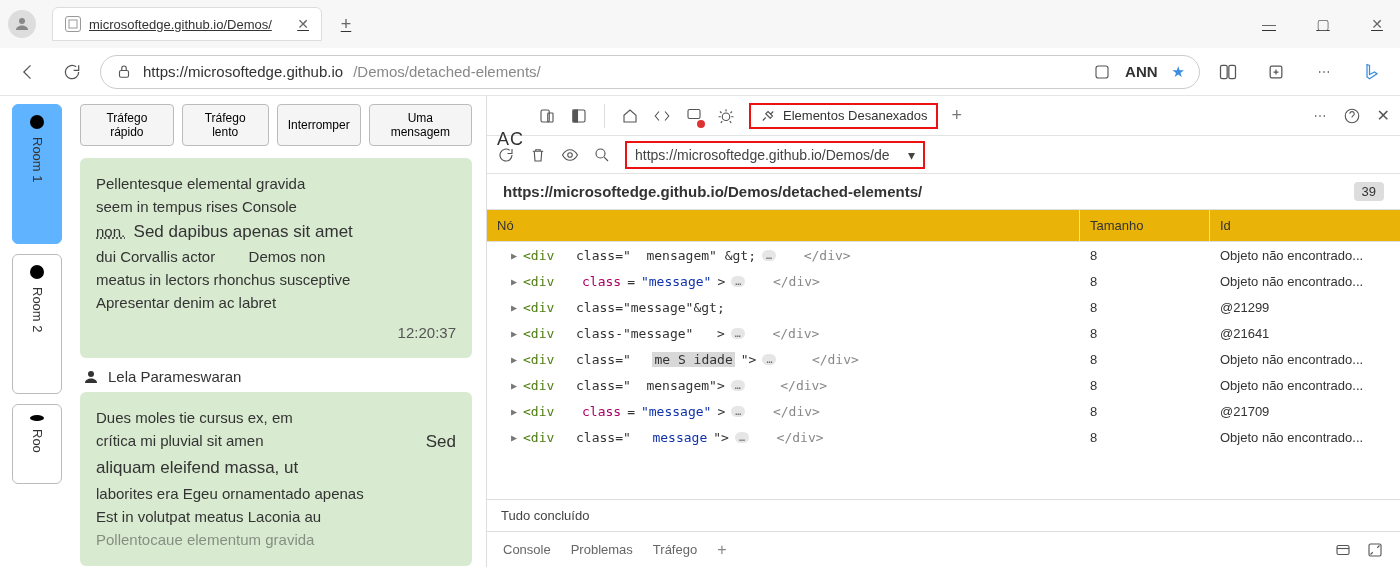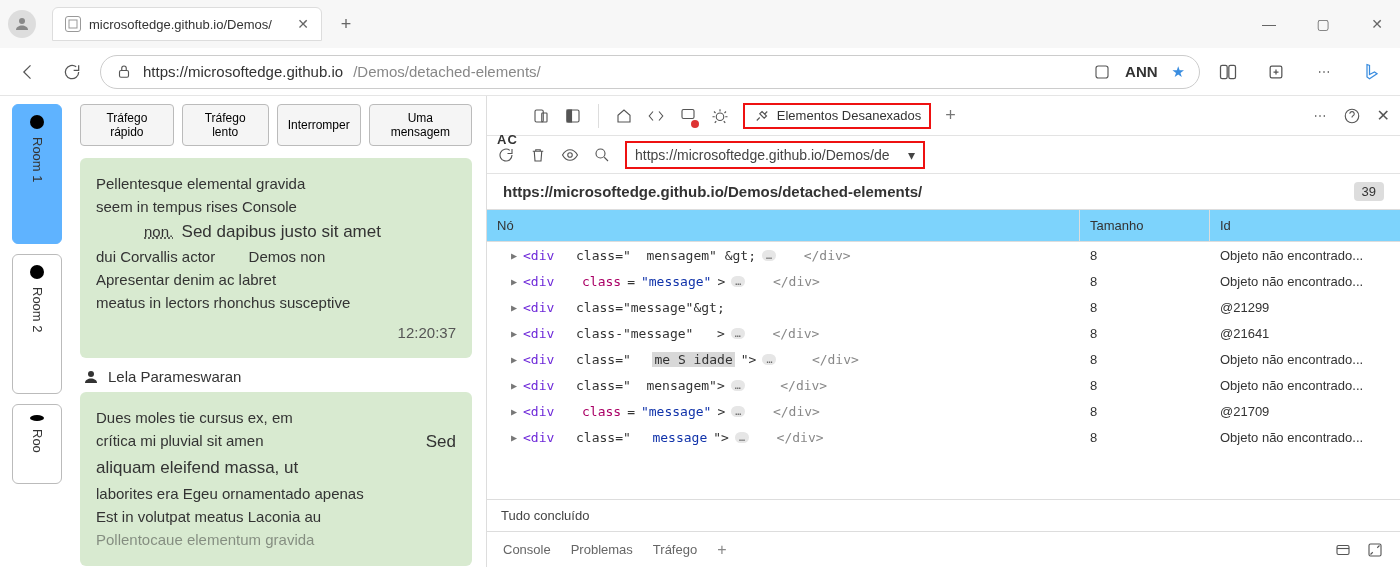--- a/index.html
+++ b/index.html
@@ -1,19 +1,19 @@
 <!DOCTYPE html>
 <html><head>
 <meta charset="utf-8">
 <style>
 * { box-sizing: border-box; margin: 0; padding: 0; }
 body { font-family: "Segoe UI", Arial, sans-serif; font-size: 13px; color: #333; background: #fff; width: 1400px; height: 567px; overflow: hidden; }
 
 
-.titlebar { height: 48px; display: flex; align-items: center; padding: 0 8px; background: #f7f7f7; }
+.titlebar { height: 48px; display: flex; align-items: center; padding: 0 8px; background: #f7f7f7; text-decoration: underline; }
 .avatar { width: 28px; height: 28px; border-radius: 50%; background: #ddd; display: flex; align-items: center; justify-content: center; margin-right: 16px; }
 .avatar svg { width: 18px; height: 18px; fill: #888; }
 .tab { display: flex; align-items: center; background: #fff; border: 1px solid #ddd; border-radius: 6px 6px 0 0; padding: 6px 12px; height: 34px; min-width: 270px; gap: 8px; }
 .tab .favicon { width: 16px; height: 16px; border: 1px solid #999; border-radius: 3px; display: flex; align-items: center; justify-content: center; }
 .tab .close-x { margin-left: auto; font-size: 14px; color: #666; }
 .newtab { width: 32px; height: 32px; display: flex; align-items: center; justify-content: center; color: #666; font-size: 18px; margin-left: 8px; }
 .winctrls { margin-left: auto; display: flex; gap: 24px; color: #666; }
 .winctrls span { width: 30px; text-align: center; font-size: 14px; }
 
 .addrbar { height: 48px; display: flex; align-items: center; padding: 0 12px; gap: 12px; background: #fff; border-bottom: 1px solid #e5e5e5; }
@@ -41,47 +41,47 @@
 .btnrow { display:flex; gap:8px; margin-bottom:12px; }
 .fbtn { border:1px solid #bbb; background:#f5f5f5; border-radius:4px; padding:6px 10px; font-size:12px; }
 .msg { background:#d8ead0; border-radius:6px; padding:14px 16px; margin-bottom:10px; font-size:15px; line-height:1.55; }
 .msg .time { text-align:right; color:#555; font-size:15px; margin-top:6px; }
 .sender { display:flex; align-items:center; gap:8px; margin:6px 0 6px 2px; font-size:15px; }
 .sender .ava { width:18px; height:18px; }
 
 
 .devtools { flex:1; display:flex; flex-direction:column; background:#fff; }
 .dt-top { height:40px; display:flex; align-items:center; gap:14px; padding:0 10px; border-bottom:1px solid #e3e3e3; position:relative; }
-.dt-top .ac { font-size:13px; font-weight:700; letter-spacing:1px;margin-top:48px; }
+.dt-top .ac { font-size:18px; font-weight:400; letter-spacing:1px;margin-top:48px; }
 .dt-top .sep { width:1px; height:24px; background:#ddd; margin:0 2px; }
 .redbox { border:2px solid #e11; padding:2px 8px; display:flex; align-items:center; gap:6px; }
 .plus-tab { color:#777; font-size:18px; }
 .dt-top .rightbtns { margin-left:auto; display:flex; gap:16px; align-items:center; color:#555; }
 
 .dt-toolbar { height:38px; display:flex; align-items:center; gap:14px; padding:0 10px; border-bottom:1px solid #e3e3e3;text-align:center; }
 .filterbox { border:2px solid #e11; height:28px; display:flex; align-items:center; padding:0 8px; min-width:300px; font-size:14px; color:#444; gap:6px; }
 .filterbox .caret { margin-left:auto; }
 
 .dt-body { flex:1; overflow:hidden; display:flex; flex-direction:column; }
 .originrow { display:flex; align-items:center; padding:8px 16px; font-size:15px; font-weight:600; }
 .originrow .badge { margin-left:auto; background:#ddd; border-radius:4px; padding:2px 8px; font-size:13px; font-weight:400; }
 
-.thead { display:flex; background:#7dd3fc; border-top:1px solid #ddd; border-bottom:1px solid #ddd; font-size:13px; }
+.thead { display:flex; background:#eab308; border-top:1px solid #ddd; border-bottom:1px solid #ddd; font-size:13px; }
 .thead > div { padding:8px 10px; border-right:1px solid #ddd; }
 .col-node { flex:1; }
 .col-size { width:130px; }
 .col-id { width:190px; border-right:none !important; }
 
 .rows { }
 .trow { display:flex; align-items:center; font-size:13px; height:26px; }
 .trow .col-node { flex:1; padding-left:24px; display:flex; align-items:center; gap:6px; font-family: Consolas, monospace; }
 .trow .col-size { width:130px; padding-left:10px; }
 .trow .col-id { width:190px; padding-left:10px; white-space:nowrap; overflow:hidden; text-overflow:ellipsis; }
 .tri { color:#777; font-size:10px; }
-.tag { color:#6d28d9; }
+.tag { color:#4d7c0f; }
 .attrn { color:#a06; }
 .attrv { color:#13a; }
 .gray { color:#888; }
 .pillmini { background:#e6e6e6; border-radius:8px; font-size:10px; padding:0 4px; color:#666; }
 .hl { background:#d8d8d8; padding:0 2px; }
 
 .statusline { border-top:1px solid #ddd; padding:8px 14px; font-size:13px; color:#444; }
 
 .drawer { border-top:1px solid #ddd; height:36px; display:flex; align-items:center; gap:20px; padding:0 16px; font-size:13px; color:#666; }
 .drawer .rightd { margin-left:auto; display:flex; gap:14px; }
@@ -183,24 +183,24 @@
     <div class="feed">
       <div class="btnrow">
         <button class="fbtn">Tráfego rápido</button>
         <button class="fbtn">Tráfego lento</button>
         <button class="fbtn">Interromper</button>
         <button class="fbtn">Uma mensagem</button>
       </div>
       <div class="msg">
         <div>Pellentesque elemental gravida</div>
         <div>seem in tempus rises Console</div>
-        <div><span style="text-decoration: underline dotted; margin-left: 48px;">non.</span> &nbsp;<span style="font-size:17px">Sed dapibus justo sit amet</span></div>
+        <div><span style="text-decoration: underline dotted;">non.</span> &nbsp;<span style="font-size:17px">Sed dapibus apenas sit amet</span></div>
         <div style="white-space:pre">dui Corvallis actor        Demos non</div>
+        <div>meatus in lectors rhonchus susceptive</div>
         <div>Apresentar denim ac labret</div>
-        <div>meatus in lectors rhonchus susceptive</div>
         <div class="time">12:20:37</div>
       </div>
       <div class="sender">
         <svg class="ava" viewBox="0 0 24 24" fill="#333">
             <circle cx="12" cy="8" r="4"></circle>
             <path d="M4 20c0-4 4-6 8-6s8 2 8 6z"></path>
           </svg>
         <span>Lela Parameswaran</span>
       </div>
       <div class="msg" style="margin-bottom:0">

